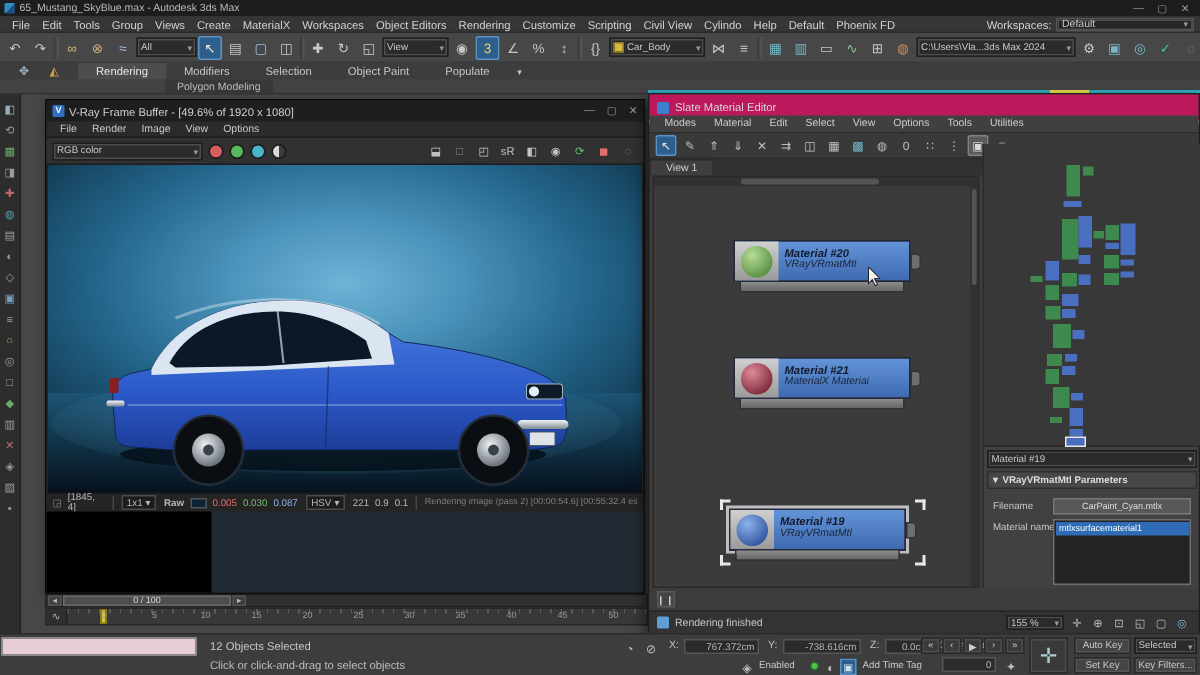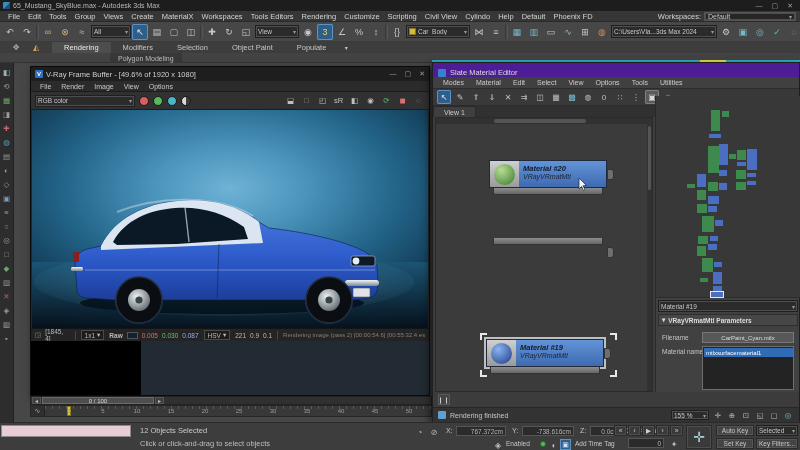--- a/index.html
+++ b/index.html
@@ -118,22 +118,22 @@
     box-shadow:inset 0 0 0 1px #4e4e4e;display:flex;align-items:center;justify-content:center;color:#a8cfcf;font-size:14px;}
   .keybtn{position:absolute;width:38px;height:11px;background:#444;border:1px solid #2a2a2a;box-shadow:inset 0 0 0 1px #555;
     color:#c8c8c8;font-size:6.5px;display:flex;align-items:center;justify-content:center;}
   #seldd{position:absolute;left:756px;top:2px;width:42px;height:11px;}
   #keyfilters{position:absolute;left:756px;top:15px;width:42px;}
 
   
   #slate{left:432px;top:62px;width:368px;height:361px;background:#3d3d3d;border:1px solid #1f1f1f;box-shadow:-3px 3px 8px rgba(0,0,0,.45);}
   #slate-topline{position:absolute;left:432px;top:60px;width:368px;height:2px;background:#2fa8bf;}
   #slate-topline .yellow{position:absolute;left:268px;top:0;width:26px;height:2px;background:#e3d44b;}
-  #slate-title{left:0;top:0;width:366px;height:20px;background:#4c1d95;display:flex;align-items:center;gap:4px;
-    padding:0 5px;font-size:7.5px;color:#dadada;border-bottom:1px solid #7dd3fc;}
+  #slate-title{left:0;top:0;width:366px;height:20px;background:#be185d;display:flex;align-items:center;gap:4px;
+    padding:0 5px;font-size:7.5px;color:#dadada;border-bottom:3px solid #7dd3fc;}
   #slate-title .sicon{width:8px;height:8px;background:#3a7fd0;border-radius:1px;}
   #slate-menu{left:0;top:14px;width:366px;height:12px;background:#404040;display:flex;align-items:center;
     font-size:7px;color:#cccccc;padding:0 4px;border-bottom:1px solid #2c2c2c;}
   #slate-menu .mi{padding:0 6px;}
   #slate-toolbar{left:0;top:26px;width:366px;height:17px;background:#393939;display:flex;align-items:center;
     gap:2px;padding:0 4px;border-bottom:1px solid #2c2c2c;}
   #slate-toolbar .icon-cell{width:14px;height:14px;font-size:8px;}
   #slate-tabrow{left:0;top:43px;width:222px;height:11px;background:#313131;display:flex;align-items:flex-end;}
   #viewtab{height:11px;padding:0 10px;background:#3f3f3f;border:1px solid #2a2a2a;border-bottom:none;
     color:#cccccc;font-size:7px;display:flex;align-items:center;}
@@ -204,21 +204,21 @@
   <div class="abs" id="menubar">
     <span id="main-menu" style="display:flex;">
         <span class="mi">File</span>
         <span class="mi">Edit</span>
         <span class="mi">Tools</span>
         <span class="mi">Group</span>
         <span class="mi">Views</span>
         <span class="mi">Create</span>
         <span class="mi">MaterialX</span>
         <span class="mi">Workspaces</span>
-        <span class="mi">Tools Editors</span>
+        <span class="mi">Object Editors</span>
         <span class="mi">Rendering</span>
         <span class="mi">Customize</span>
         <span class="mi">Scripting</span>
         <span class="mi">Civil View</span>
         <span class="mi">Cylindo</span>
         <span class="mi">Help</span>
         <span class="mi">Default</span>
         <span class="mi">Phoenix FD</span>
       </span>
     <span class="right">
@@ -543,20 +543,29 @@
               </div>
               <div class="txt">
                 <div class="ttl">Material #20</div>
                 <div class="typ">VRayVRmatMtl</div>
               </div>
             </div>
             <div class="foot"></div>
             <div class="stub"></div>
           </div>
           <div class="mat-node" style="left: 53px; top: 120px;">
+            <div class="head">
+              <div class="thumb">
+                <div class="sphere" style="background: radial-gradient(circle at 35% 30%, rgb(224, 136, 152), rgb(94, 16, 32));"></div>
+              </div>
+              <div class="txt">
+                <div class="ttl">Material #21</div>
+                <div class="typ">MaterialX Material</div>
+              </div>
+            </div>
             <div class="foot"></div>
             <div class="stub"></div>
           </div>
           <div class="mat-node selected" style="left: 50px; top: 221px;">
             <div class="head">
               <div class="thumb">
                 <div class="sphere" style="background: radial-gradient(circle at 35% 30%, rgb(140, 180, 236), rgb(26, 58, 138));"></div>
               </div>
               <div class="txt">
                 <div class="ttl">Material #19</div>

